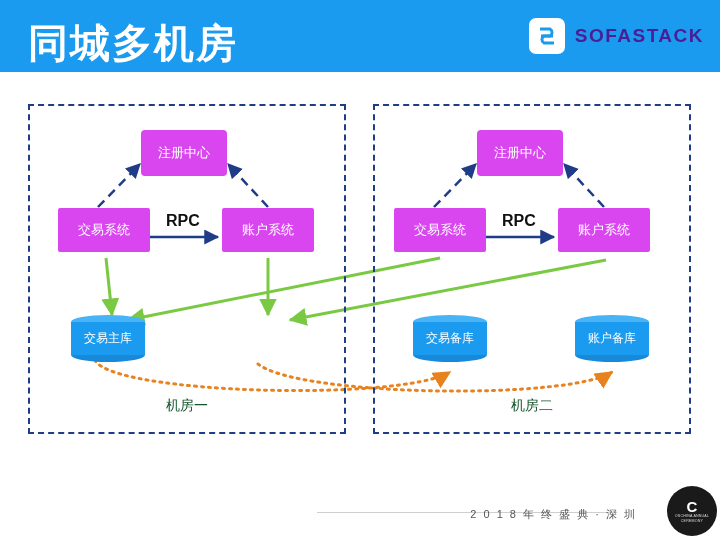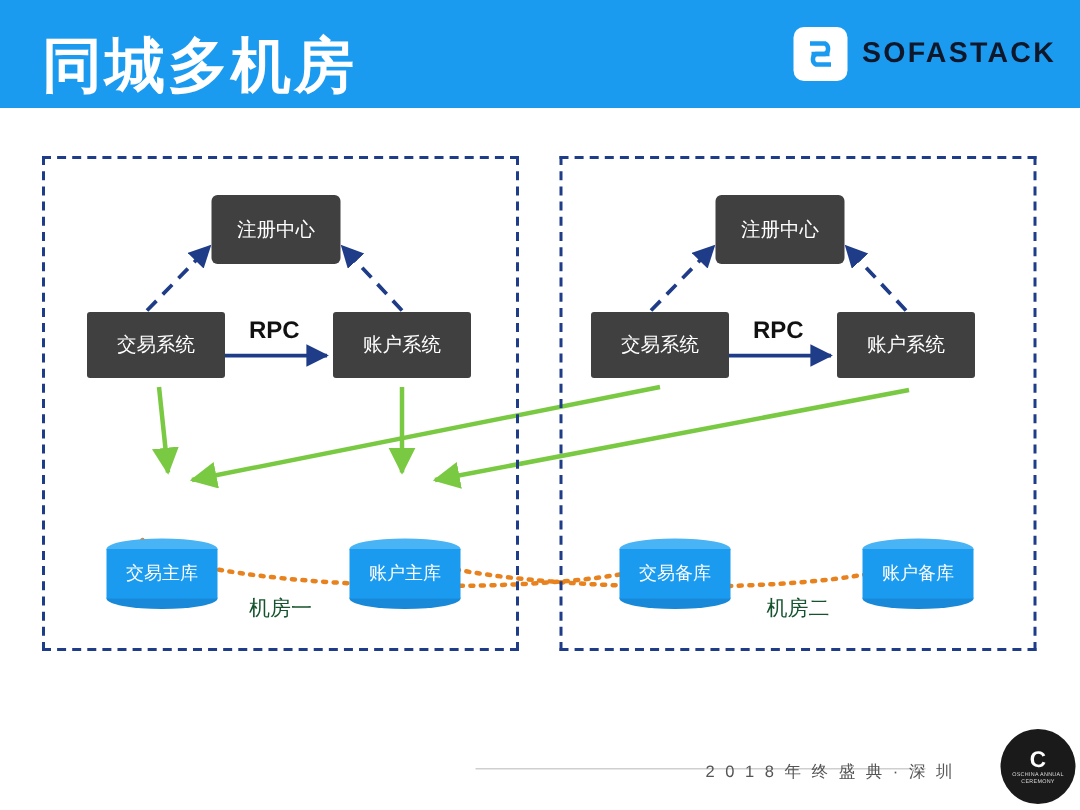--- a/index.html
+++ b/index.html
@@ -41,21 +41,21 @@
     width: 36px; height: 36px;
     border-radius: 7px;
     background: #ffffff;
     display: flex;
     align-items: center;
     justify-content: center;
   }
   .logo-text {
     font-size: 19px;
     font-weight: bold;
-    color: #0f172a;
+    color: #4c1d95;
     letter-spacing: 1.5px;
   }
 
   
   .canvas {
     position: absolute;
     left: 0; top: 72px;
     width: 720px; height: 410px;
   }
   .canvas svg.edges {
@@ -73,40 +73,40 @@
     position: absolute;
     font-size: 14px;
     color: #14532d;
     text-align: center;
     width: 120px;
   }
 
   .node {
     position: absolute;
     box-sizing: border-box;
-    background: #404040;
+    background: #d946ef;
     color: #ffffff;
     font-size: 13px;
     display: flex;
     align-items: center;
     justify-content: center;
     text-align: center;
     line-height: 1.25;
   }
   .node.reg {
     border-radius: 4px;
   }
   .node.svc {
     border-radius: 2px;
   }
 
   
   .db {
     position: absolute;
-    width: 74px; height: 34px; margin-top: 44px;
+    width: 74px; height: 34px;
   }
   .db .body {
     position: absolute;
     left: 0; top: 7px;
     width: 74px; height: 33px;
     background: #1b9bf0;
   }
   .db .top {
     position: absolute;
     left: 0; top: 0;
@@ -251,26 +251,20 @@
   </div>
   <div class="node svc" style="left:222px; top:136px; width:92px; height:44px;">
     <span>账户系统</span>
   </div>
   <div class="db" style="left:71px; top:243px;">
     <div class="top"></div>
     <div class="bottom"></div>
     <div class="body"></div>
     <div class="dbtext">交易主库</div>
   </div>
-  <div class="db" style="left:233px; top:243px;">
-    <div class="top"></div>
-    <div class="bottom"></div>
-    <div class="body"></div>
-    <div class="dbtext">账户主库</div>
-  </div>
 
   <div class="node reg" style="left:477px; top:58px; width:86px; height:46px;">
     <span>注册中心</span>
   </div>
   <div class="node svc" style="left:394px; top:136px; width:92px; height:44px;">
     <span>交易系统</span>
   </div>
   <div class="node svc" style="left:558px; top:136px; width:92px; height:44px;">
     <span>账户系统</span>
   </div>

